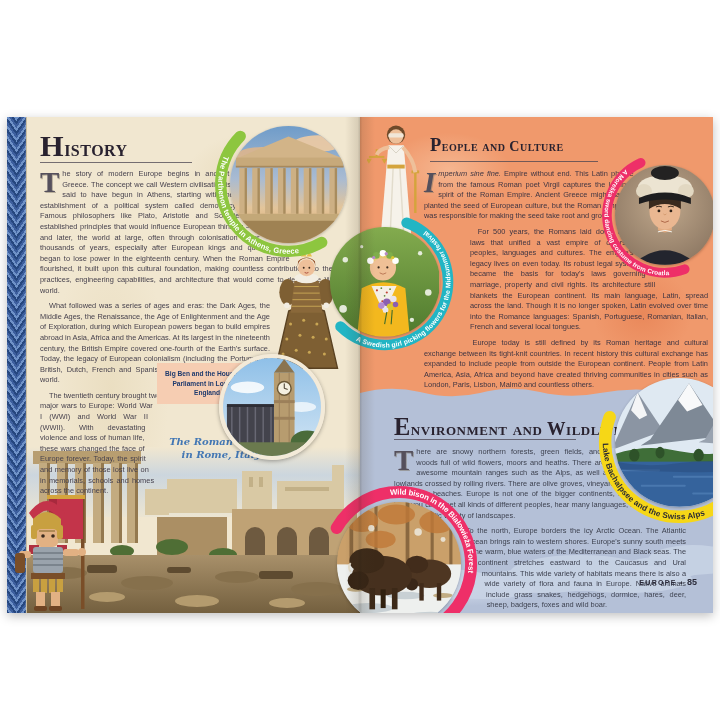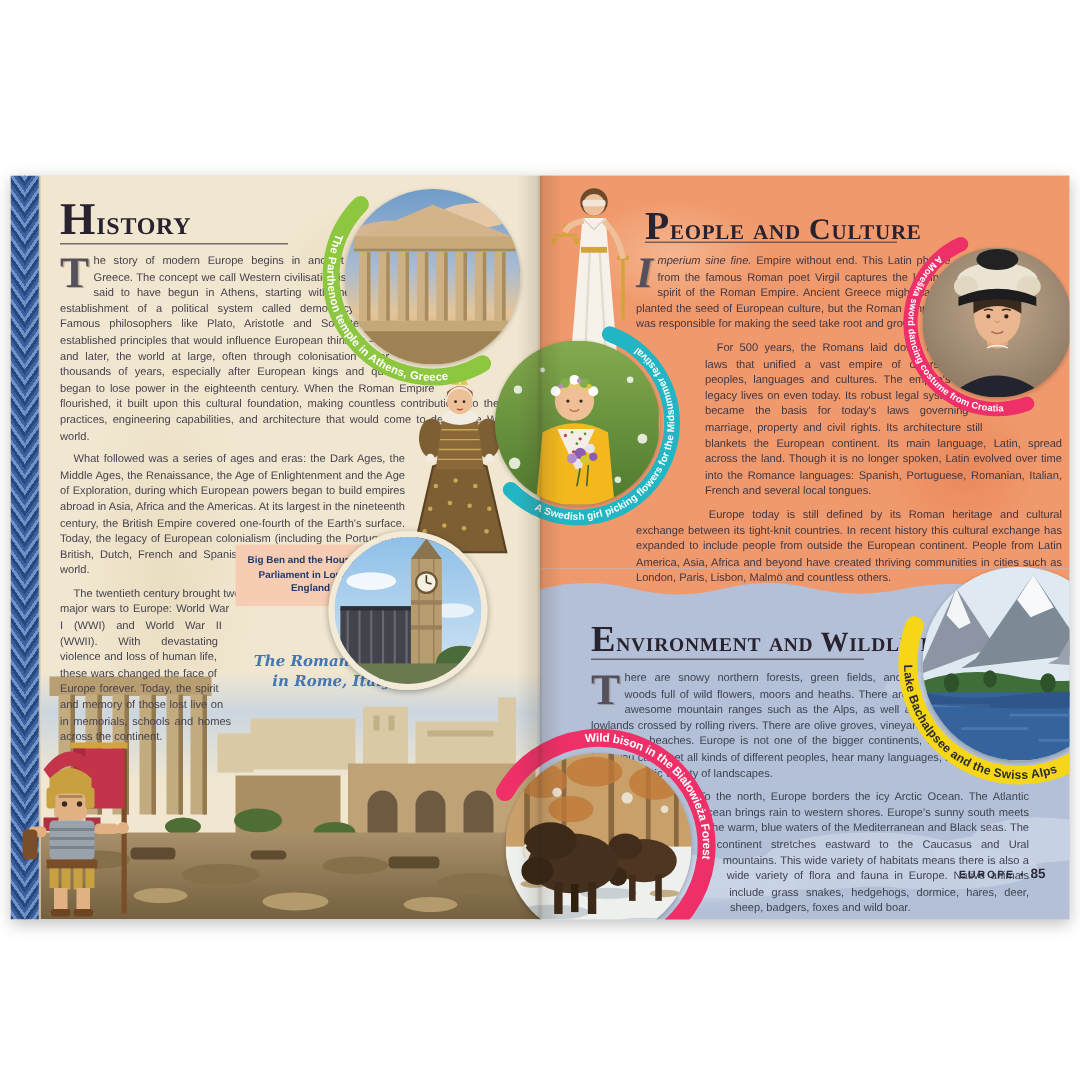--- a/index.html
+++ b/index.html
@@ -77,21 +77,21 @@
   
   #forum-photo{position:absolute;left:20px;top:330px;width:333px;height:166px;z-index:6;}
   #forum-photo svg{display:block;width:100%;height:100%;}
   #soldier{position:absolute;left:2px;top:372px;width:100px;height:124px;z-index:12;}
   #goddess{position:absolute;left:360px;top:2px;width:58px;height:128px;z-index:8;}
   #queen{position:absolute;left:255px;top:132px;width:90px;height:122px;z-index:8;}
   
   #hist-title{position:absolute;left:33px;top:12px;font-size:23px;z-index:7;}
   #hist-rule{position:absolute;left:33px;top:45px;width:152px;z-index:7;}
   #hist-text{position:absolute;left:33px;top:52px;width:312px;z-index:7;}
-  #pc-title{position:absolute;left:423px;top:18px;font-size:20px;z-index:7;text-align:right;}
+  #pc-title{position:absolute;left:423px;top:18px;font-size:14px;z-index:7;text-align:right;}
   #pc-rule{position:absolute;left:423px;top:44px;width:168px;z-index:7;}
   #pc-text{position:absolute;left:417px;top:52px;width:284px;z-index:7;color:#3f3542;}
   #env-title{position:absolute;left:387px;top:296px;font-size:18.5px;z-index:7;}
   #env-rule{position:absolute;left:387px;top:322px;width:182px;z-index:7;}
   #env-text{position:absolute;left:387px;top:330px;width:292px;z-index:7;color:#3e4250;}
 </style>
 </head>
 <body>
 
 <div id="book">

